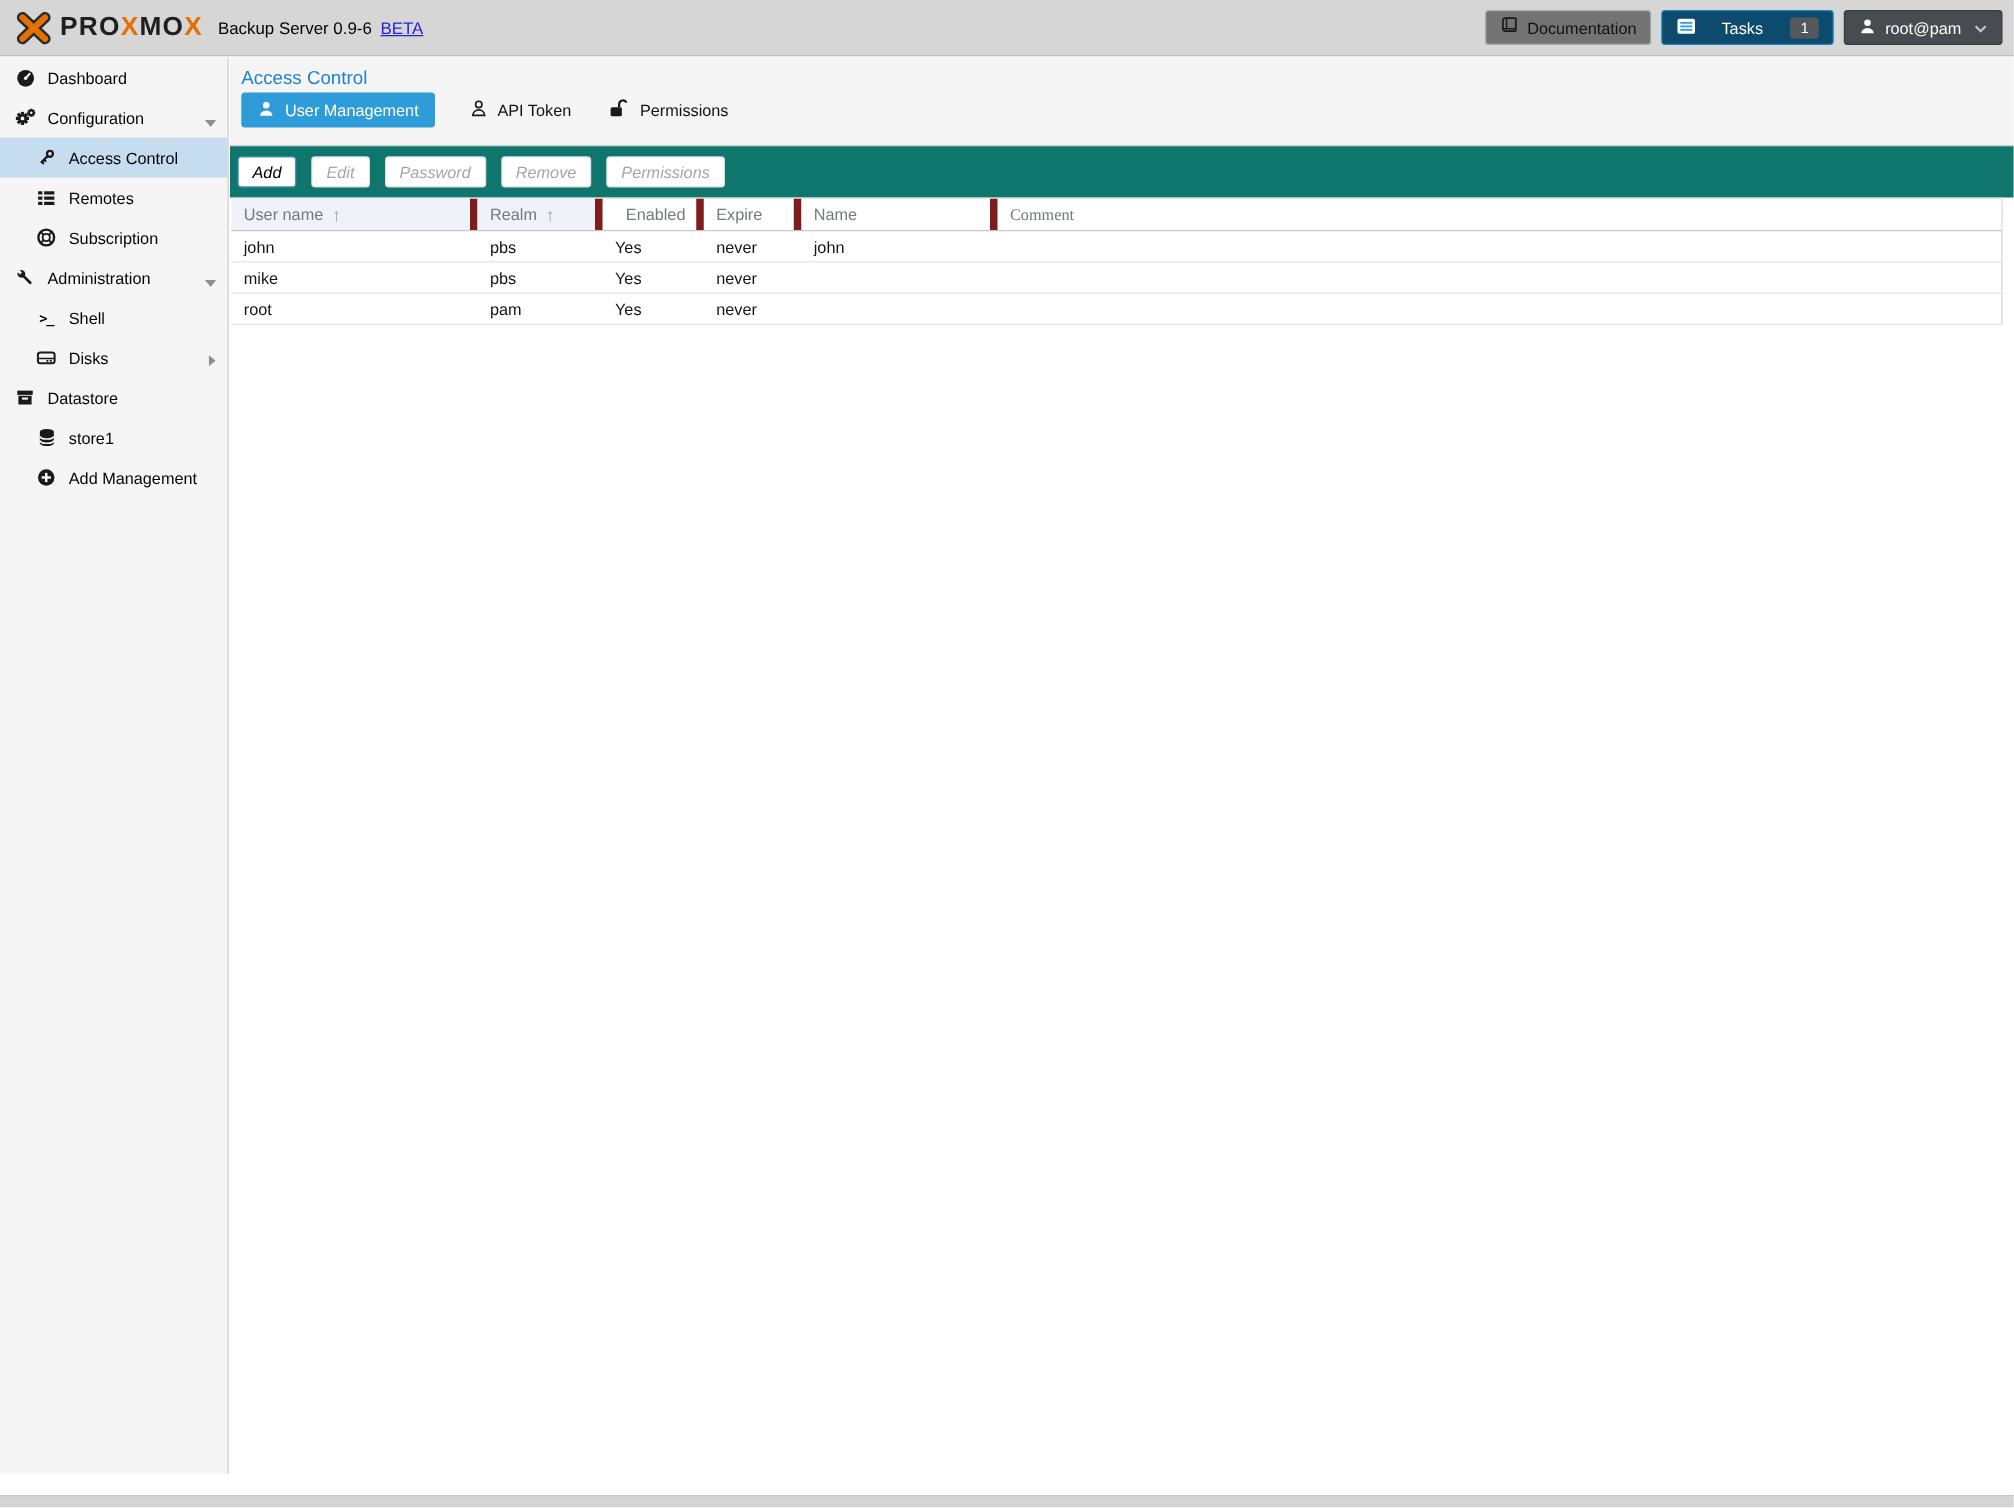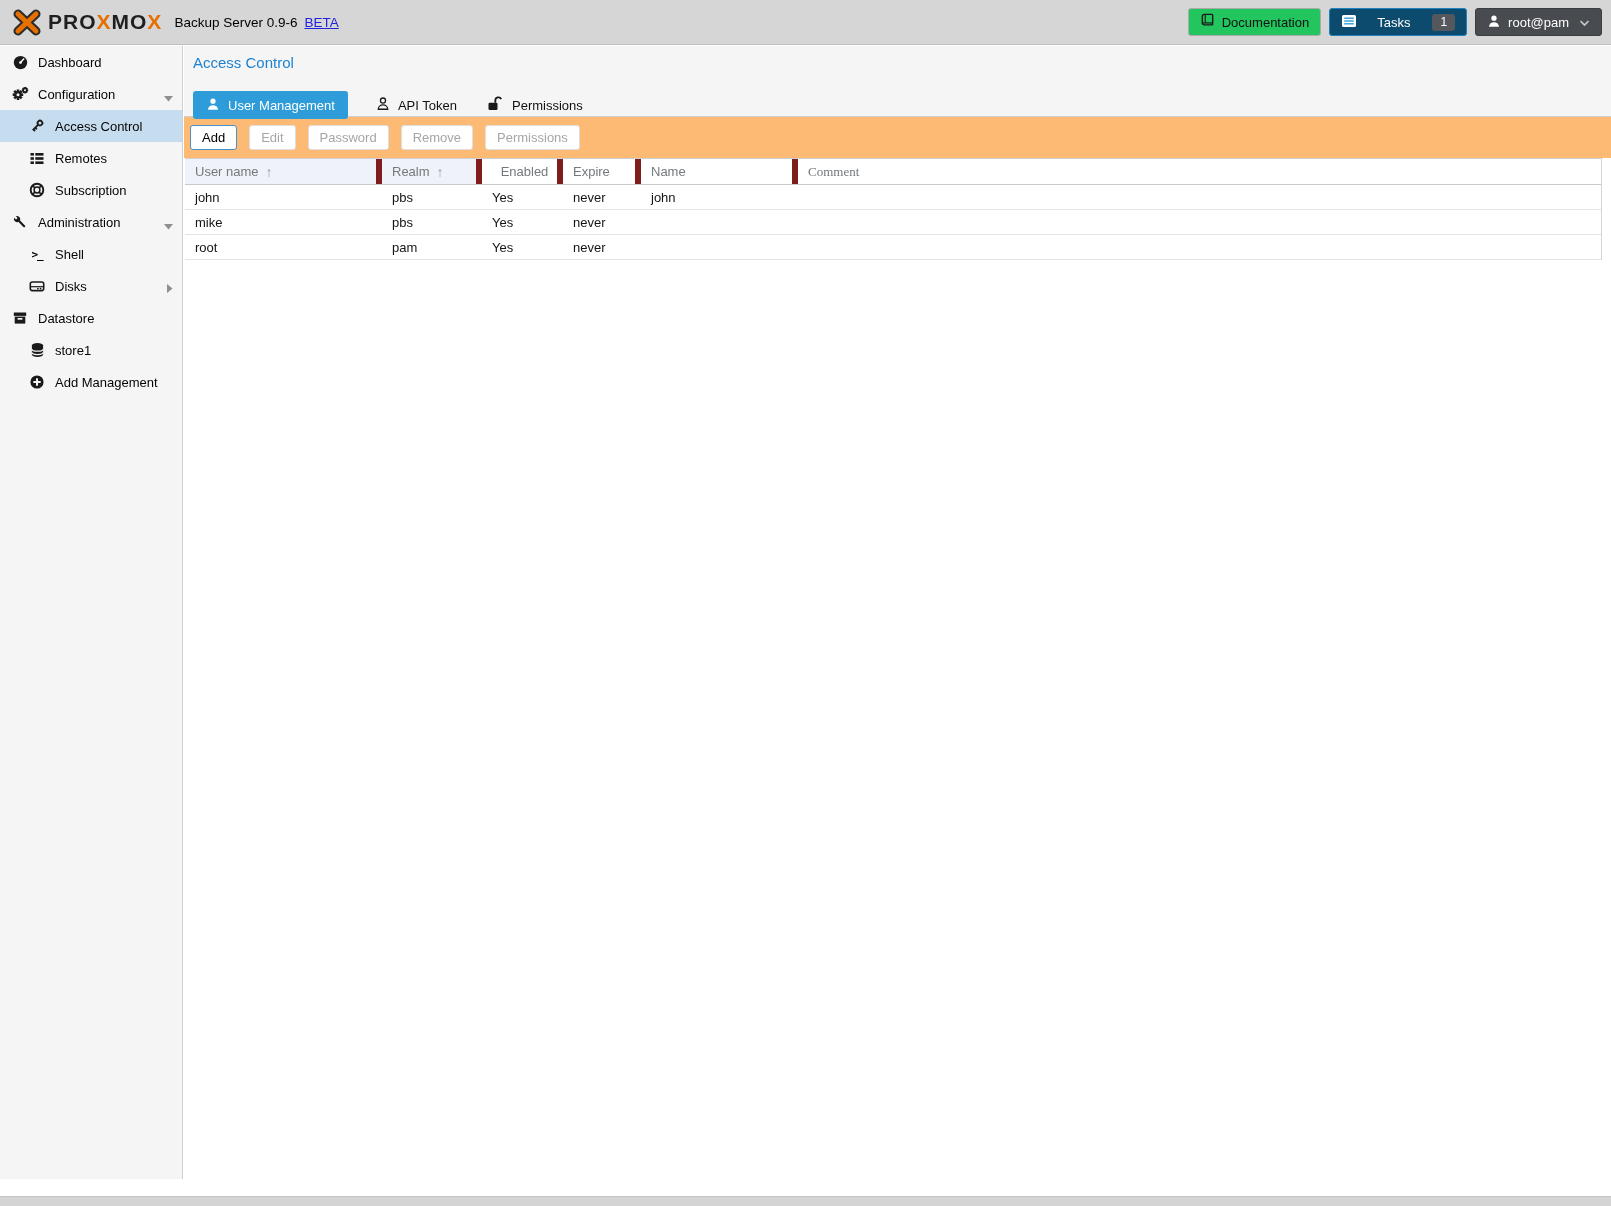--- a/index.html
+++ b/index.html
@@ -19,21 +19,21 @@
   .logo-mark { display:flex; align-items:center; margin-right:6px; }
   .wordmark { font-weight:bold; font-size:21px; letter-spacing:1px; color:#1f1f1f; }
   .wordmark .orange { color:#e57000; }
   .product-title { margin-left:12px; font-size:13.5px; color:#000; }
   .beta-link { margin-left:7px; font-size:13.5px; color:#2222dd; text-decoration:underline; cursor:pointer; }
   .topbar-right { position:absolute; right:9px; top:8px; display:flex; gap:8px; }
   .tb-btn {
     height:28px; display:flex; align-items:center; gap:7px;
     padding:0 11px; border-radius:3px; font-size:13px; cursor:pointer;
   }
-  .tb-btn.doc { background:#22c55e; border:1px solid #ababab; color:#111; }
+  .tb-btn.doc { background:#737373; border:1px solid #ababab; color:#111; }
   .tb-btn.tasks { background:#0c4a6e; border:1px solid #1d82bd; color:#fff;gap:20px; }
   .tasks-badge {
     background:#54575c; color:#fff; font-size:12px; line-height:17px;
     padding:0 8px; border-radius:3px; margin-left:2px;
   }
   .tb-btn.user { background:#484b50; border:1px solid #3a3d41; color:#fff; }
 
   
   .sidebar {
     position:absolute; left:0; top:46px; width:183px; bottom:27px;
@@ -46,28 +46,28 @@
   .side-item.child { padding-left:28px; }
   .side-item.selected { background:#c6ddef; }
   .s-icon { width:18px; margin-right:9px; display:flex; justify-content:center; align-items:center; }
   .expander { position:absolute; right:9px; top:12px; }
   .term-glyph { font-family:"DejaVu Sans Mono","Liberation Mono",monospace; font-weight:bold; font-size:11px; letter-spacing:-1px; }
 
   
   .content { position:absolute; left:184px; top:46px; right:0; bottom:10px; background:#fff; }
   .content-head { background:#f5f5f5; border-bottom:1px solid #cfcfcf; padding:8px 0 0 9px; height:71px; }
   .page-title { color:#1e82d0; font-size:15px; }
-  .tabbar { display:flex; align-items:center; margin-top:20px; gap:26px; }
+  .tabbar { display:flex; align-items:center; margin-top:3px; gap:26px; }
   .tab {
     display:flex; align-items:center; gap:8px; font-size:13px; color:#111;
     padding:6px 2px; cursor:pointer; border-radius:3px; height:28px;
   }
   .tab.active { background:#2e9cd9; color:#fff; padding:6px 13px; }
 
-  .toolbar { display:flex; gap:12px; padding:8px 16px 8px 6px; background:#fdba74; }
+  .toolbar { display:flex; gap:12px; padding:8px 16px 8px 6px; background:#0f766e;font-style:italic; }
   .t-btn {
     height:25px; display:flex; align-items:center; padding:0 11px;
     border-radius:3px; background:#fff; font-size:13px; cursor:pointer;
   }
   .t-btn.primary { border:1px solid #4a8fc6; color:#000; }
   .t-btn.disabled { border:1px solid #dedede; color:#a6a6a6; cursor:default; }
 
   
   .grid { margin-left:1px; width:1417px; border-top:1px solid #d0d0d0; border-right:1px solid #d4d4d4; }
   .grid-header { display:flex; height:26px; border-bottom:1px solid #c9c9c9; background:#fff; }

